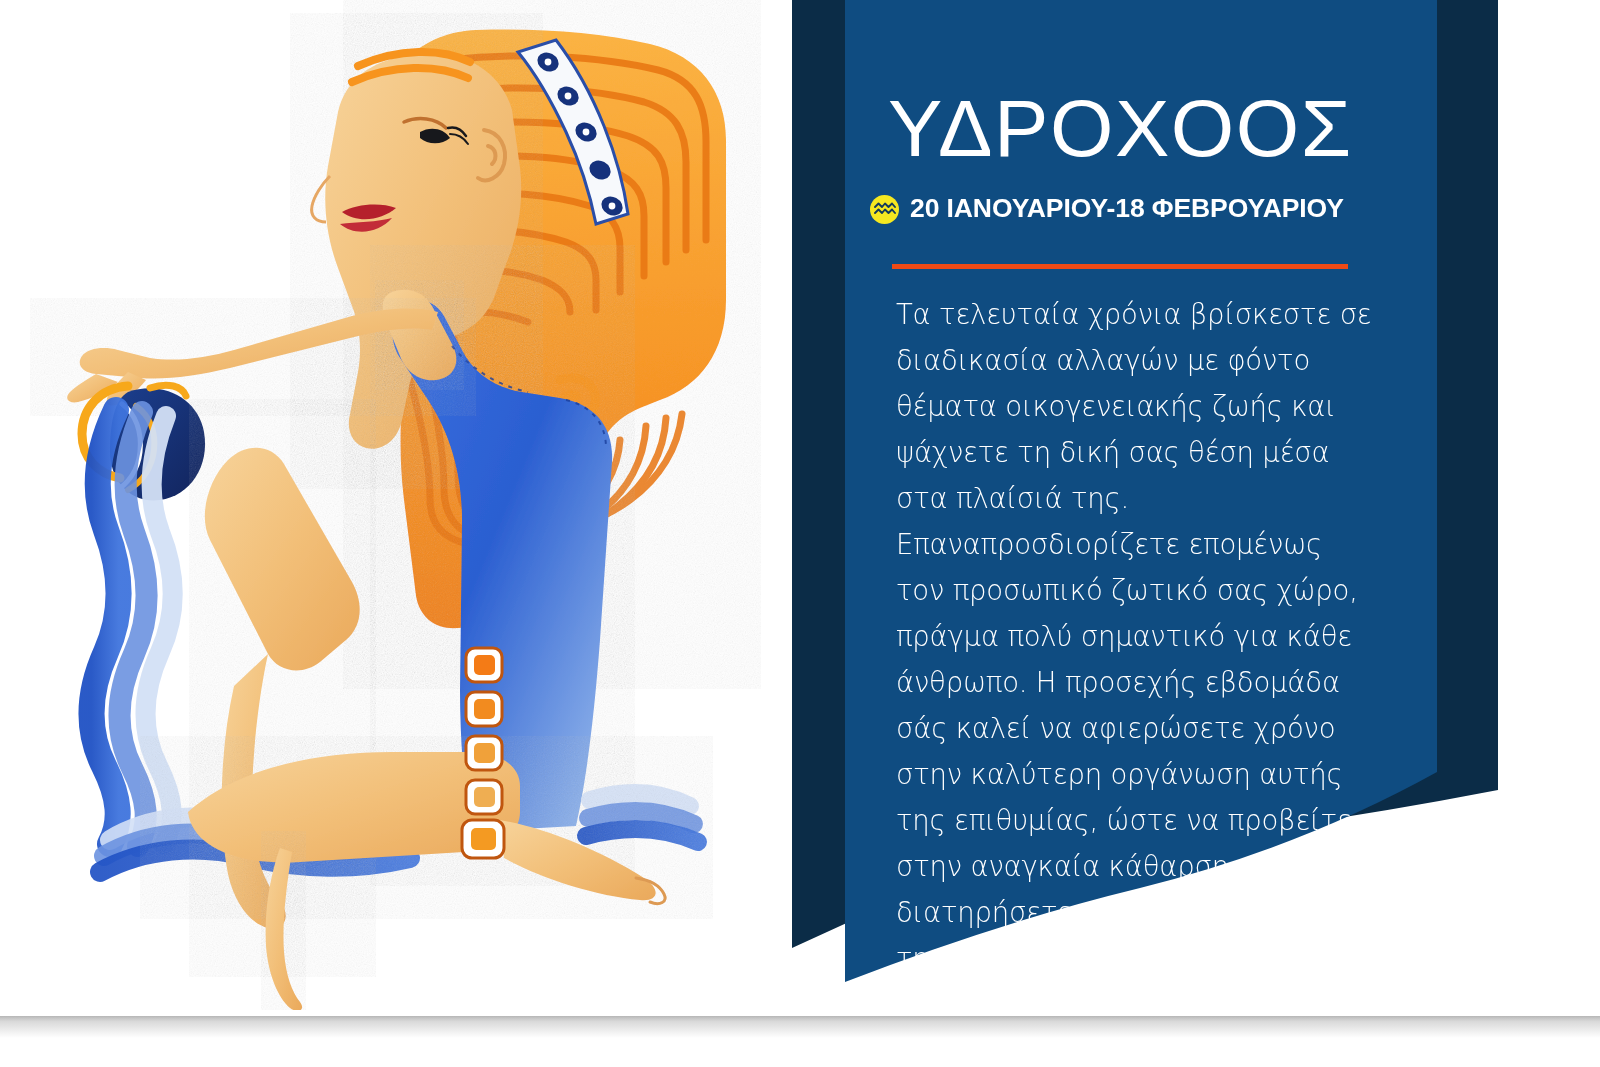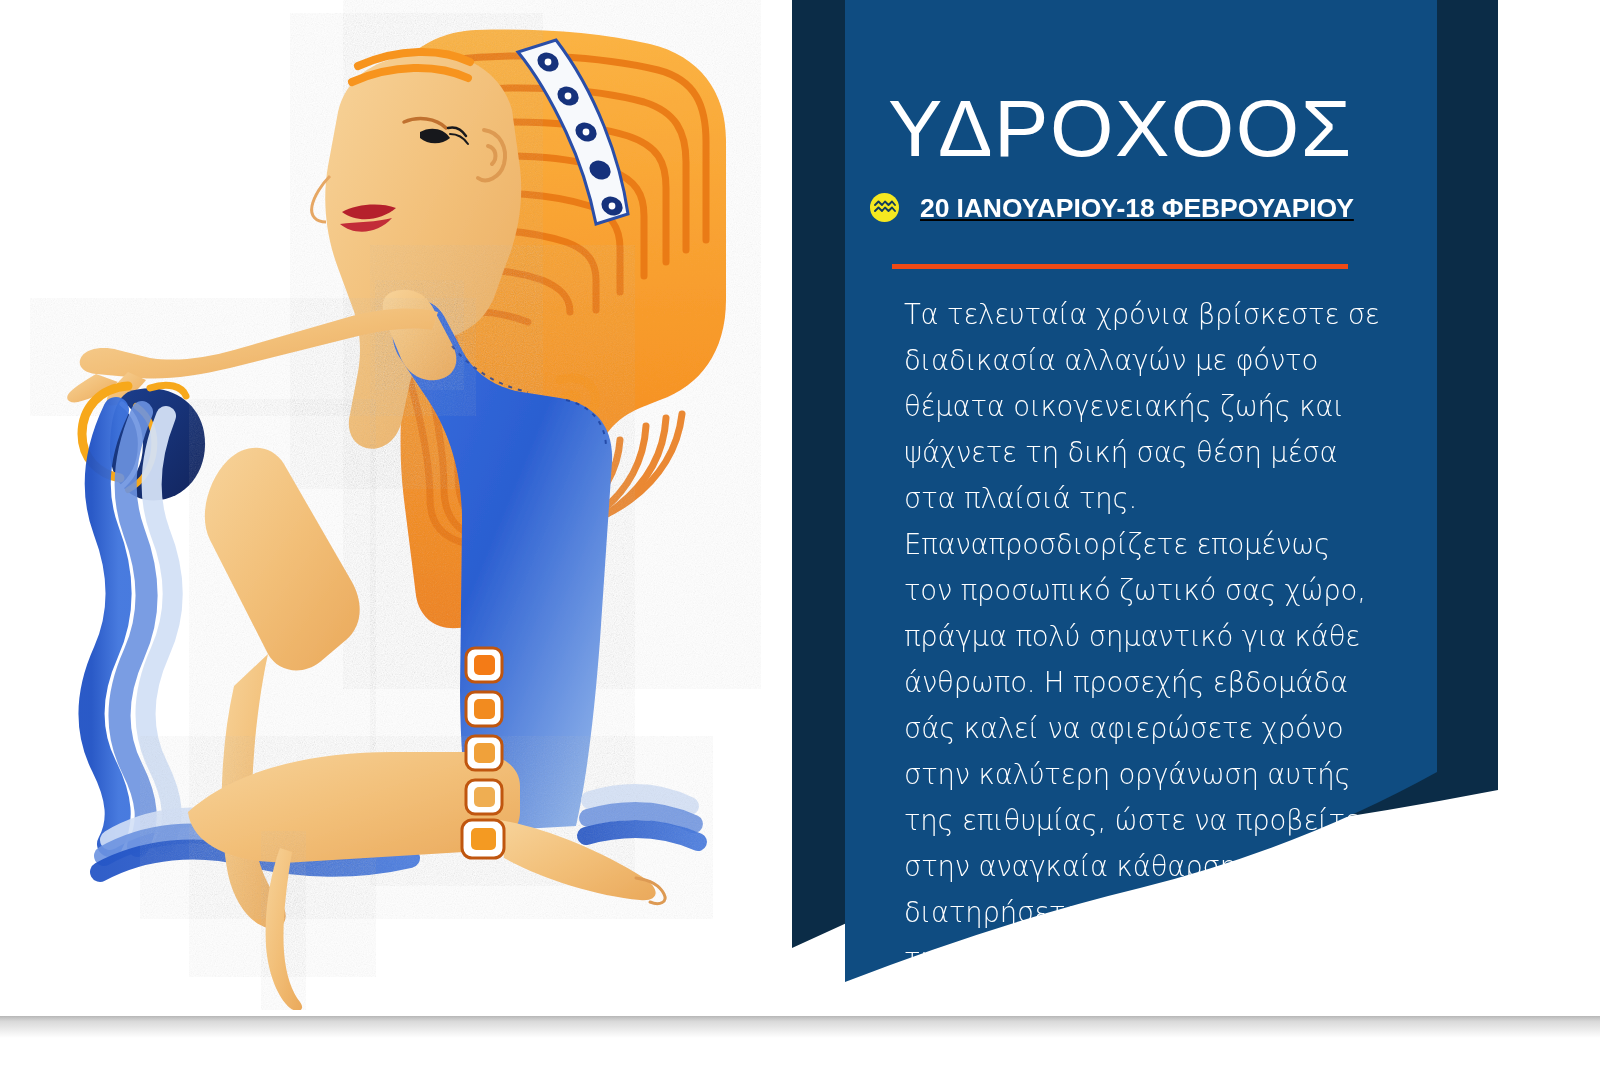--- a/index.html
+++ b/index.html
@@ -65,24 +65,23 @@
     white-space: nowrap;
     transform: scaleX(1.02);
     transform-origin: left center;
   }
 
   .date-row {
     position: absolute;
     left: -22px;
     top: 157px;
     display: flex;
-    align-items: flex-start;
-    gap: 21px;
+    align-items: flex-end;
+    gap: 11px;
     white-space: nowrap;
-    text-decoration: underline;
   }
   .sign-badge {
     width: 29px;
     height: 29px;
     border-radius: 50%;
     background: #f5e820;
     display: flex;
     align-items: center;
     justify-content: center;
     flex: 0 0 auto;
@@ -100,21 +99,21 @@
     position: absolute;
     left: 0px;
     top: 228px;
     width: 456px;
     height: 5px;
     background: #ef4a16;
   }
 
   .forecast-text {
     position: absolute;
-    left: 12px;
+    left: 4px;
     top: 255px;
     width: 482px;
     margin: 0;
     font-family: "DejaVu Sans", sans-serif;
     font-weight: 300;
     font-size: 27.5px;
     line-height: 46px;
     letter-spacing: -0.2px;
     color: #ffffff;
     text-align: left;

